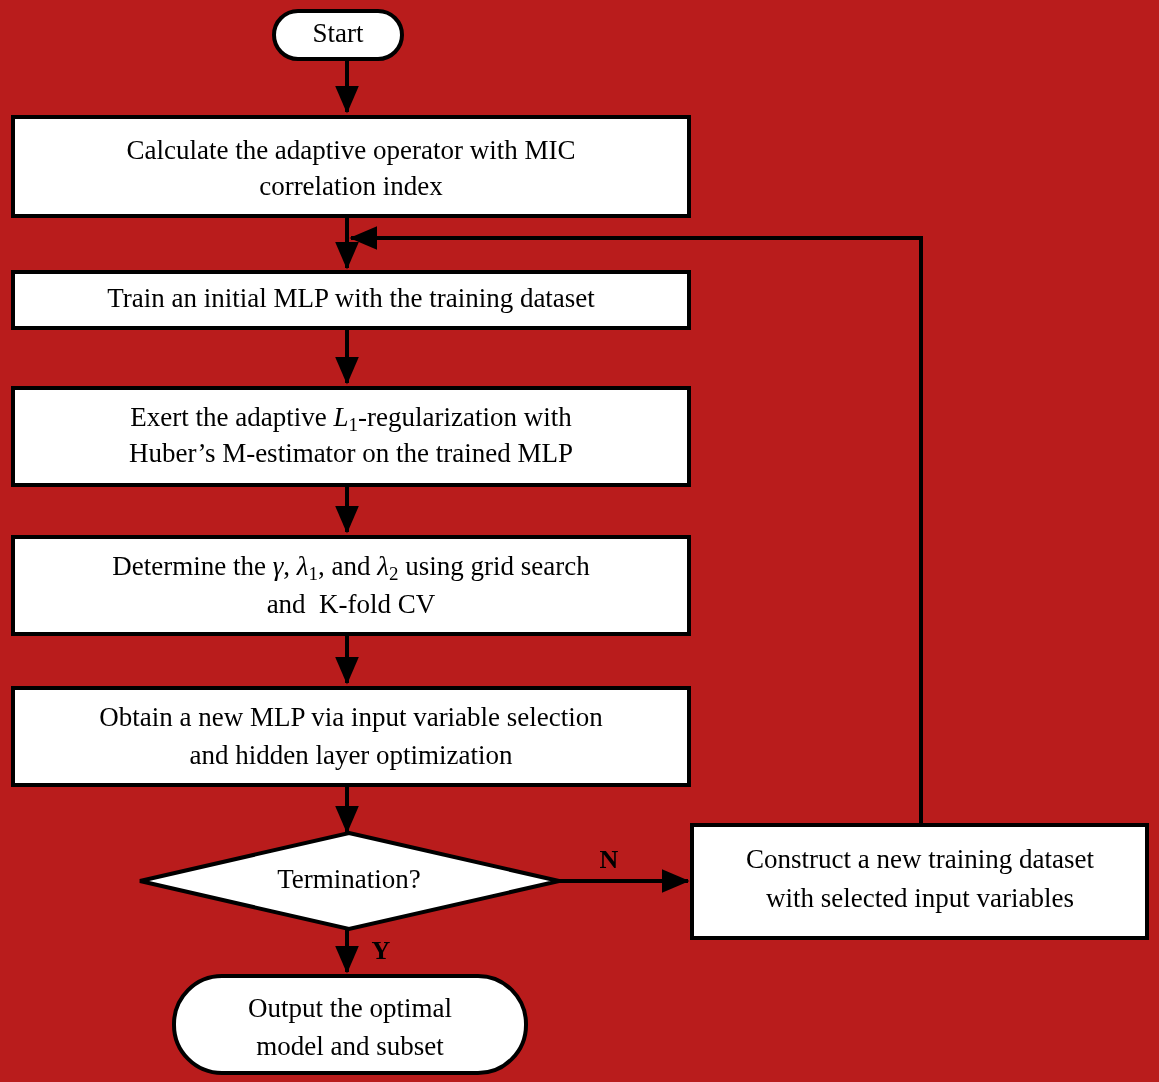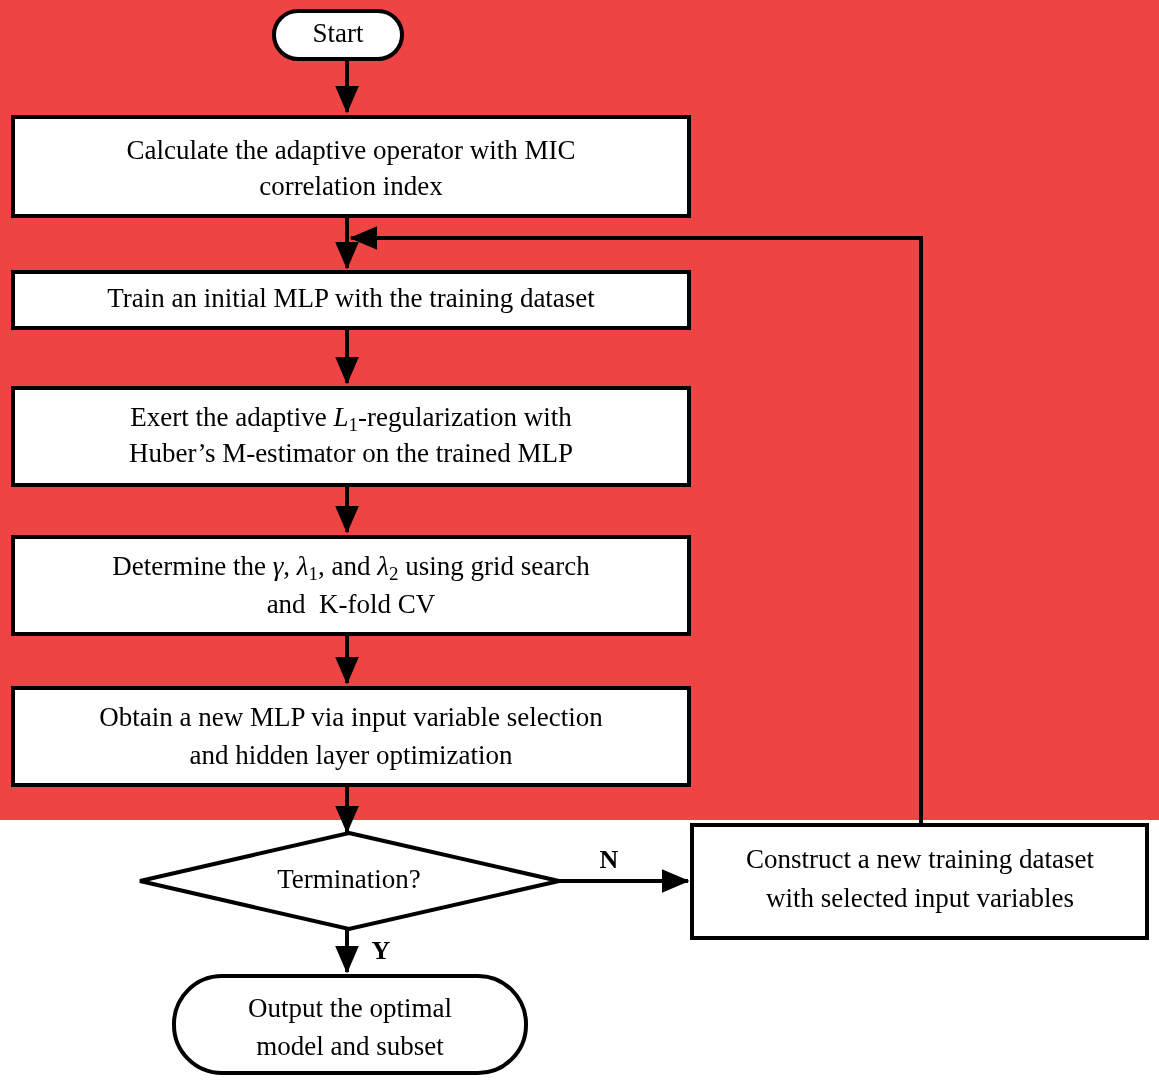--- a/index.html
+++ b/index.html
@@ -10,22 +10,22 @@
   }
   body {
     width: 1159px;
     height: 1082px;
     font-family: "Liberation Serif", "DejaVu Serif", serif;
     overflow: hidden;
   }
   #flowchart-root {
     position: relative;
     width: 1159px;
-    height: 820px;
-    background: #ef4444;
+    height: 1082px;
+    background: #b91c1c;
   }
   svg#flow-svg {
     position: absolute;
     left: 0;
     top: 0;
     width: 1159px;
     height: 1082px;
   }
   .node-shape {
     fill: #ffffff;

